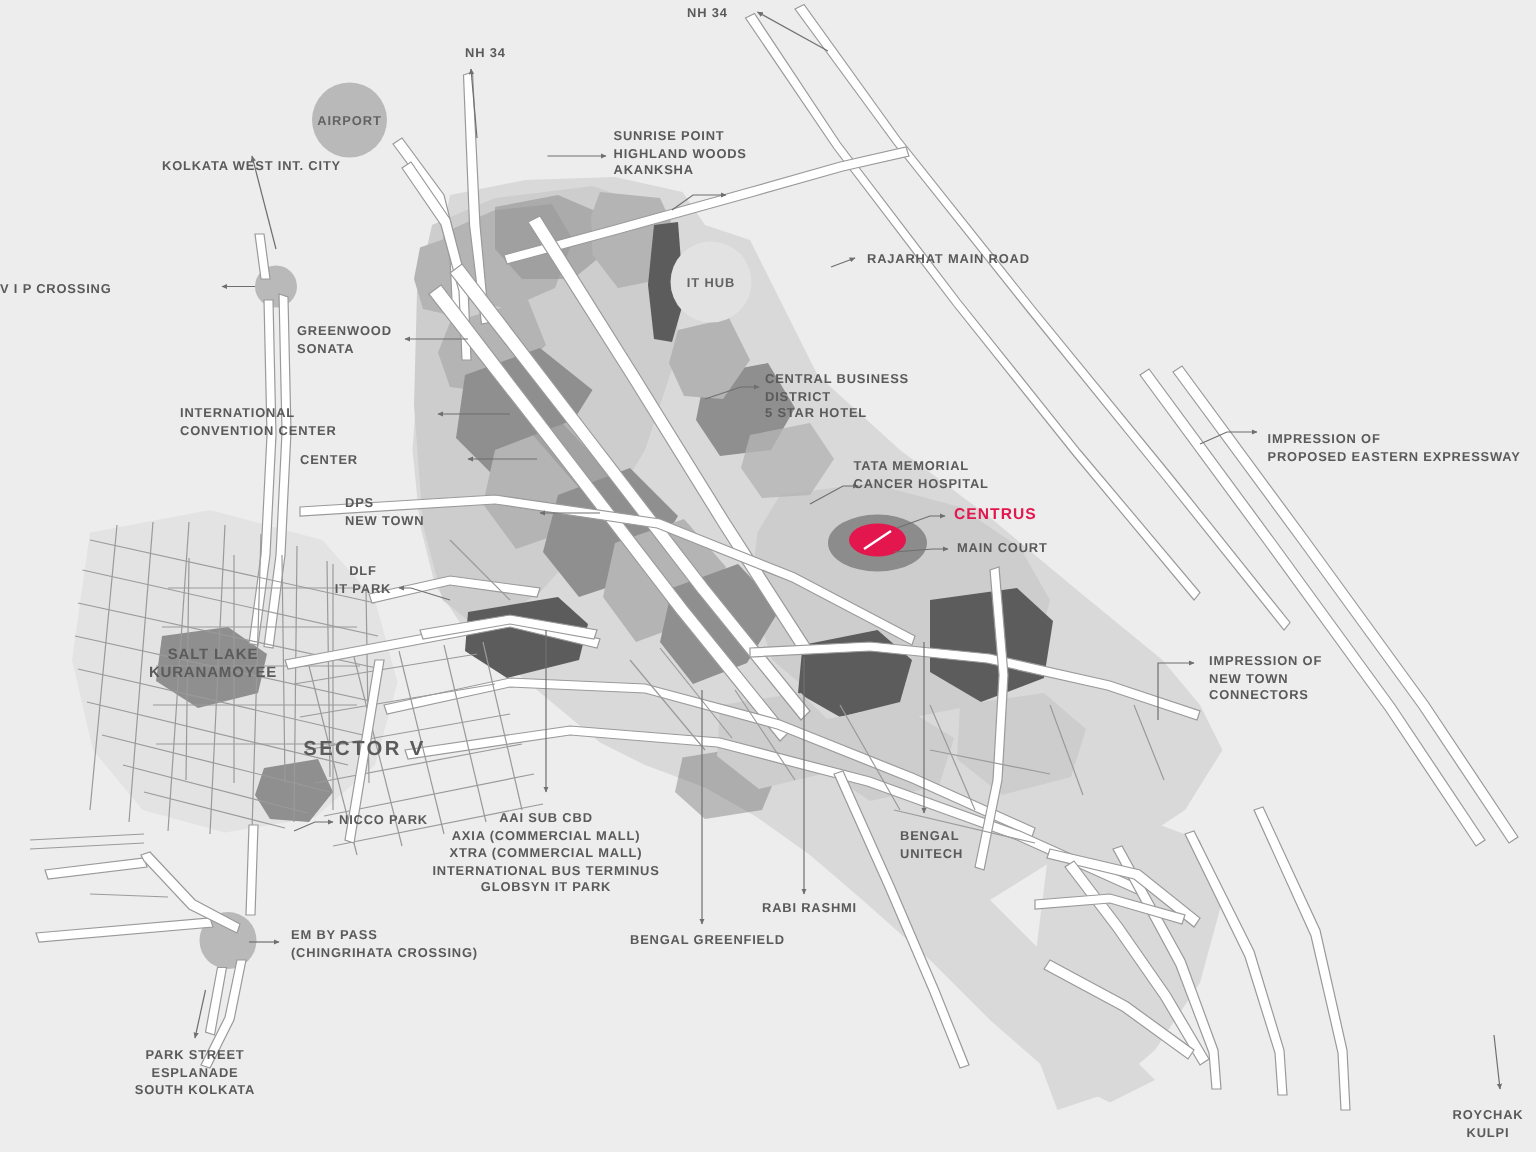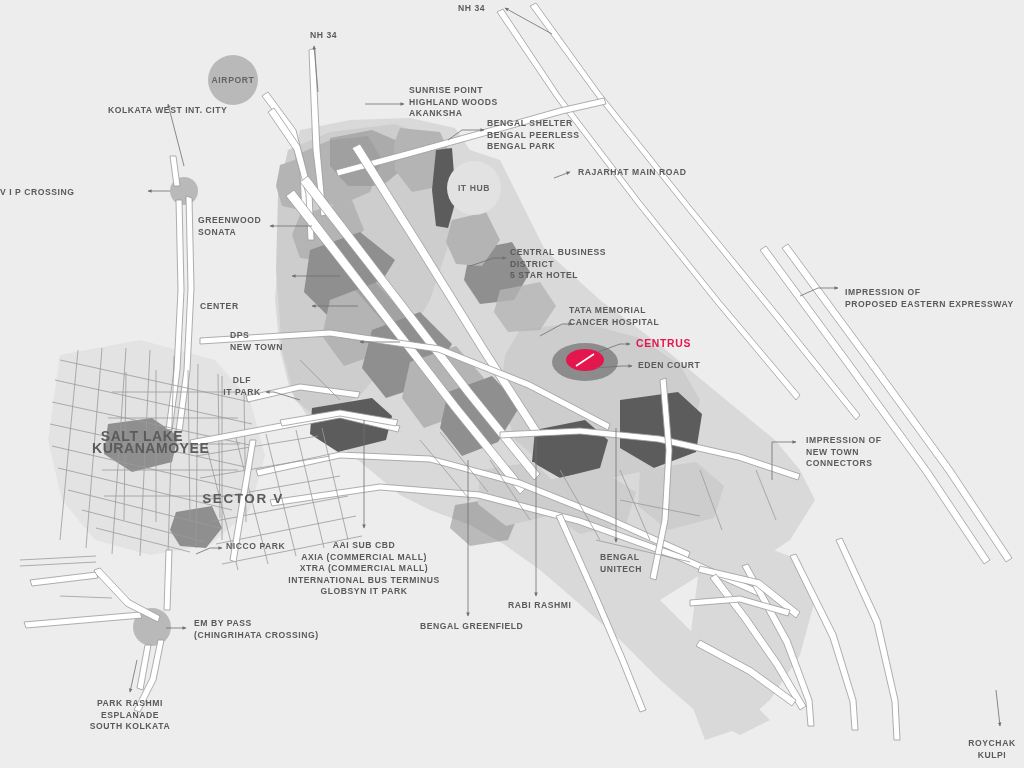--- a/index.html
+++ b/index.html
@@ -66,21 +66,21 @@
     text-align: center;
     white-space: pre;
     user-select: none;
   }
   .area-label.sector-v {
     font-size: 13.5px;
     letter-spacing: 1.6px;
     text-align: center;
   }
   .area-label.salt-lake {
-    font-size: 14px;
+    font-size: 10px;
     letter-spacing: 0.55px;
     line-height: 11.5px;
   }
 </style>
 </head>
 <body>
 
 <div id="map-root">
 
   <svg id="map-svg" viewBox="0 0 1024 768">
@@ -321,46 +321,45 @@
   </svg>
 
   <div class="map-label al-left" style="left:458px; top:3px;">NH 34</div>
 
   <div class="map-label al-left" style="left:310px; top:30px;">NH 34</div>
 
   <div class="map-label al-left" style="left:409px; top:85px;">SUNRISE POINT
 HIGHLAND WOODS
 AKANKSHA</div>
 
-  <div class="map-label al-left" style="left:487px; top:118px;">BENGAL SHELTER
-BENGAL PEERLESS
-BENGAL PARK</div>
 
   <div class="map-label al-left" style="left:108px; top:105px;">KOLKATA WEST INT. CITY</div>
 
   <div class="map-label al-right" style="left:0px; width:146px; top:187px;">V I P CROSSING</div>
 
   <div class="map-label al-left" style="left:198px; top:215px;">GREENWOOD
 SONATA</div>
 
   <div class="map-label al-left" style="left:578px; top:167px;">RAJARHAT MAIN ROAD</div>
 
   <div class="map-label al-left" style="left:510px; top:247px;">CENTRAL BUSINESS
 DISTRICT
 5 STAR HOTEL</div>
 
+  <div class="map-label al-right" style="left:120px; width:152px; top:270px;">INTERNATIONAL
+CONVENTION CENTER</div>
 
   <div class="map-label al-right" style="left:200px; width:110px; top:301px;">CENTER</div>
 
   <div class="map-label al-left" style="left:569px; top:305px;">TATA MEMORIAL
 CANCER HOSPITAL</div>
 
   <div class="map-label centrus al-left" style="left:636px; top:338px;">CENTRUS</div>
 
-  <div class="map-label al-left" style="left:638px; top:360px;">EDEN COURT</div>
+  <div class="map-label al-left" style="left:638px; top:360px;">MAIN COURT</div>
 
   <div class="map-label al-right" style="left:230px; width:128px; top:330px;">DPS
 NEW TOWN</div>
 
   <div class="map-label al-center" style="left:212px; width:60px; top:375px;">DLF
 IT PARK</div>
 
   <div class="map-label al-left" style="left:845px; top:287px;">IMPRESSION OF
 PROPOSED EASTERN EXPRESSWAY</div>
 
@@ -379,21 +378,21 @@
   <div class="map-label al-left" style="left:420px; top:621px;">BENGAL GREENFIELD</div>
 
   <div class="map-label al-left" style="left:508px; top:600px;">RABI RASHMI</div>
 
   <div class="map-label al-left" style="left:600px; top:552px;">BENGAL
 UNITECH</div>
 
   <div class="map-label al-left" style="left:194px; top:618px;">EM BY PASS
 (CHINGRIHATA CROSSING)</div>
 
-  <div class="map-label al-center" style="left:68px; width:124px; top:698px;">PARK RASHMI
+  <div class="map-label al-center" style="left:68px; width:124px; top:698px;">PARK STREET
 ESPLANADE
 SOUTH KOLKATA</div>
 
   <div class="map-label al-center" style="left:960px; width:64px; top:738px;">ROYCHAK
 KULPI</div>
 
   <div class="circle-label" style="left:203px; width:60px; top:75px;text-align:center;">AIRPORT</div>
 
   <div class="circle-label" style="left:446px; width:56px; top:183px;">IT HUB</div>
 

